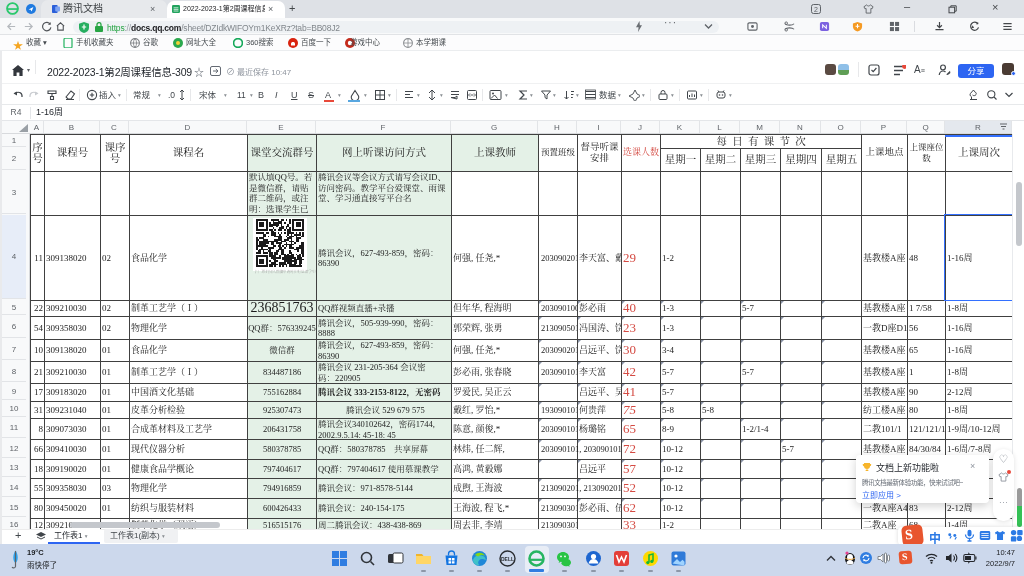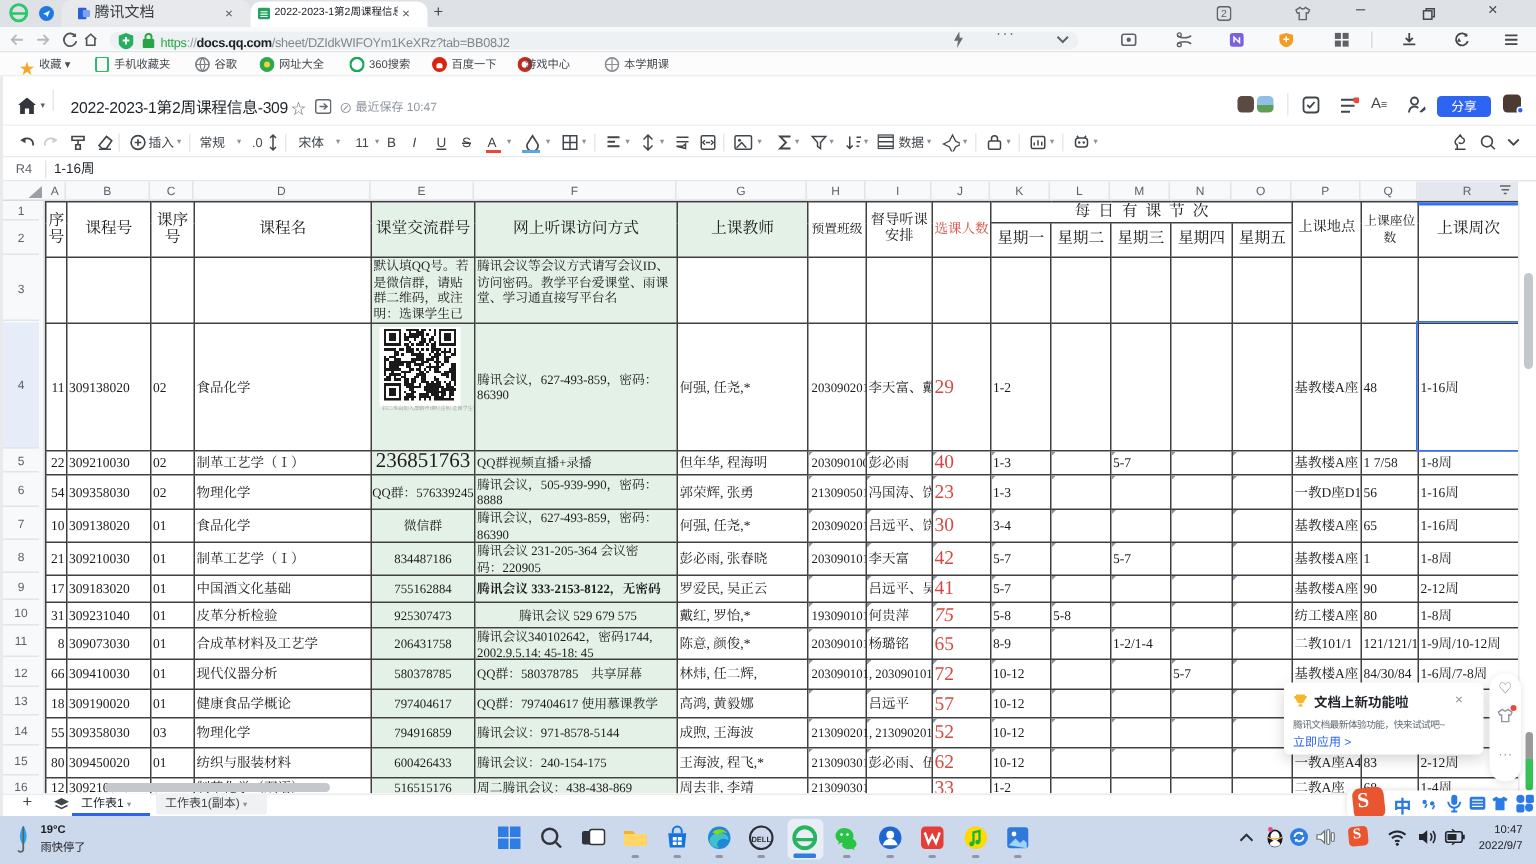--- a/index.html
+++ b/index.html
@@ -890,21 +890,21 @@
 <div class="abs" id="selR1"></div>
 <div class="abs" id="sel4"></div>
 <div class="abs" id="vtrack"></div>
 <div class="abs" id="vthumb"></div>
 <div class="abs" id="hthumb"></div>
 <div class="abs" id="popup"></div>
 <svg class="abs" style="left:862px;top:462px" width="10" height="10" viewBox="0 0 10 10">
     <path d="M2 1h6v3a3 3 0 0 1-6 0z" fill="#f7b52c"></path>
     <path d="M2 2H.8a2 2 0 0 0 1.8 2.4M8 2h1.2a2 2 0 0 1-1.8 2.4M4 7.5h2L6.5 9h-3z" fill="#f7b52c"></path>
   </svg>
-<div class="abs" style="left:876px;top:461px;font-size:9px;color:#1f2329;font-weight:bold;">文档上新功能啦</div>
+<div class="abs" style="left:876px;top:461px;font-size:9px;color:#1f2329;font-weight:normal;">文档上新功能啦</div>
 <div class="abs" style="left:970px;top:461px;font-size:9px;color:#8f959e;">×</div>
 <div class="abs" style="left:862px;top:477px;font-size:6.5px;color:#646a73;white-space:nowrap;letter-spacing:-0.4px;">腾讯文档最新体验功能，快来试试吧~</div>
 <div class="abs" style="left:862px;top:489px;font-size:8px;color:#2d65f2;">立即应用 &gt;</div>
 <div class="abs" id="rail"></div>
 <div class="abs" style="left:999px;top:452px;font-size:9px;color:#8f959e;">♡</div>
 <svg class="abs" style="left:998px;top:472px" width="11" height="10" viewBox="0 0 12 11">
     <path d="M4 1 1 3l1 2.2L3.4 5v5h5.2V5L10 5.2 11 3 8 1c-.6.8-1.4 1.2-2 1.2S4.6 1.8 4 1z" fill="none" stroke="#8f959e" stroke-width="1"></path>
   </svg>
 <div class="abs" style="left:1007px;top:470px;width:4px;height:4px;border-radius:50%;background:#e8493a;"></div>
 <div class="abs" style="left:999px;top:498px;font-size:8px;color:#8f959e;letter-spacing:0.5px;">···</div>

